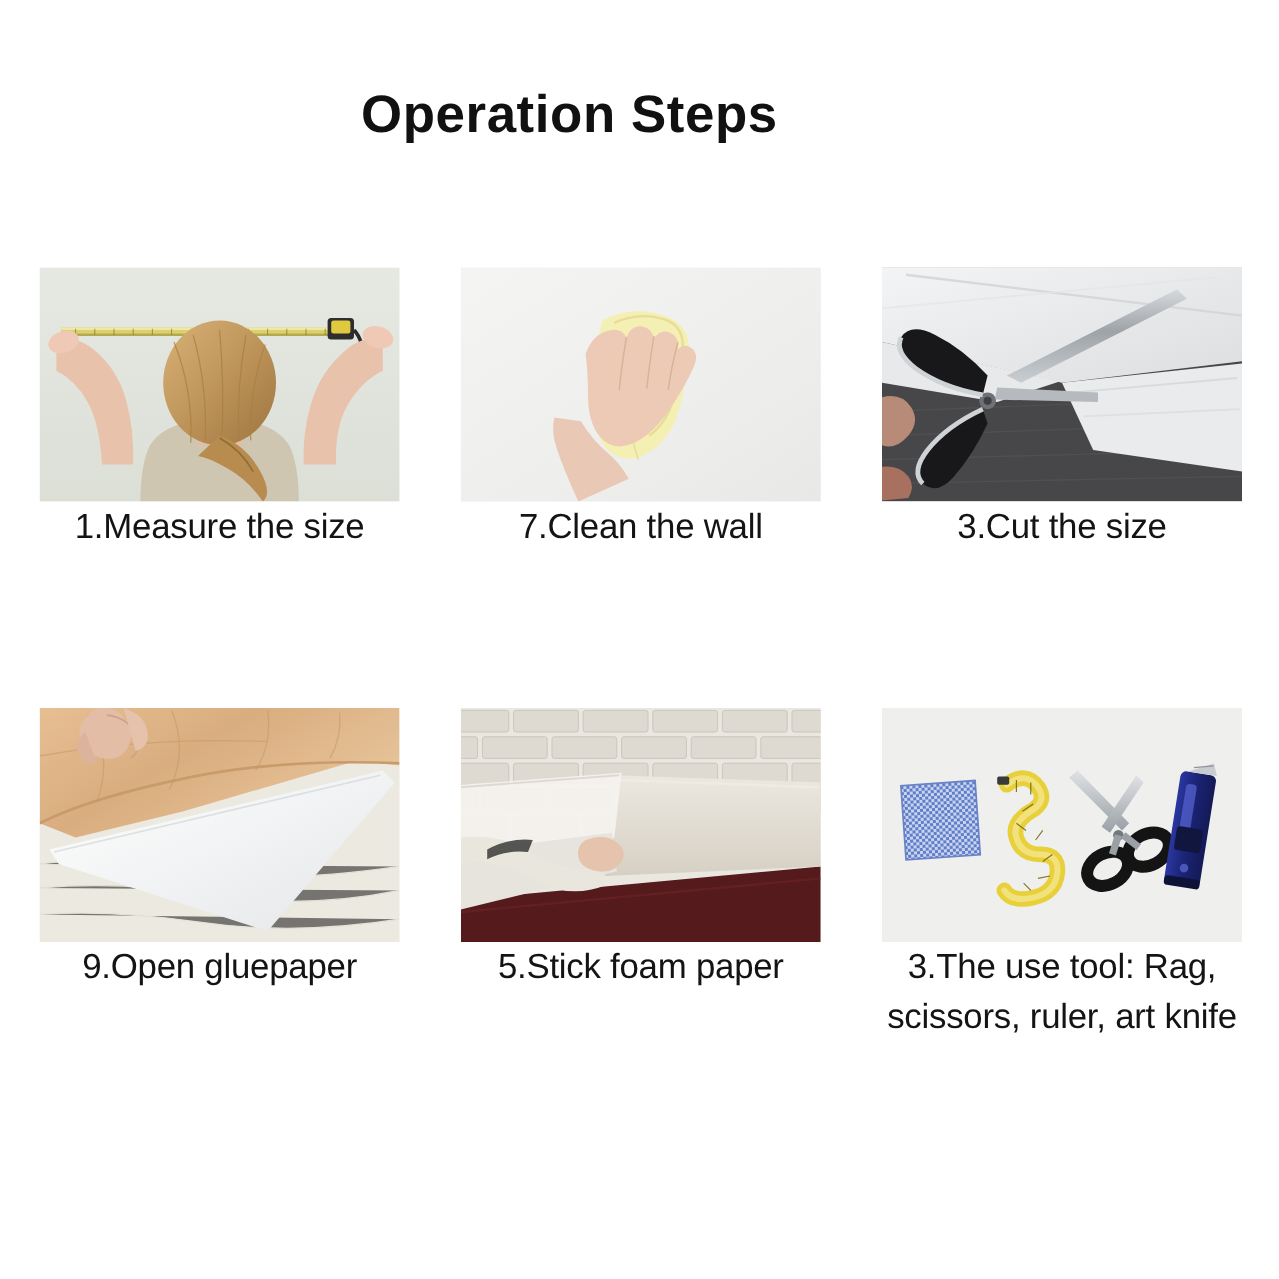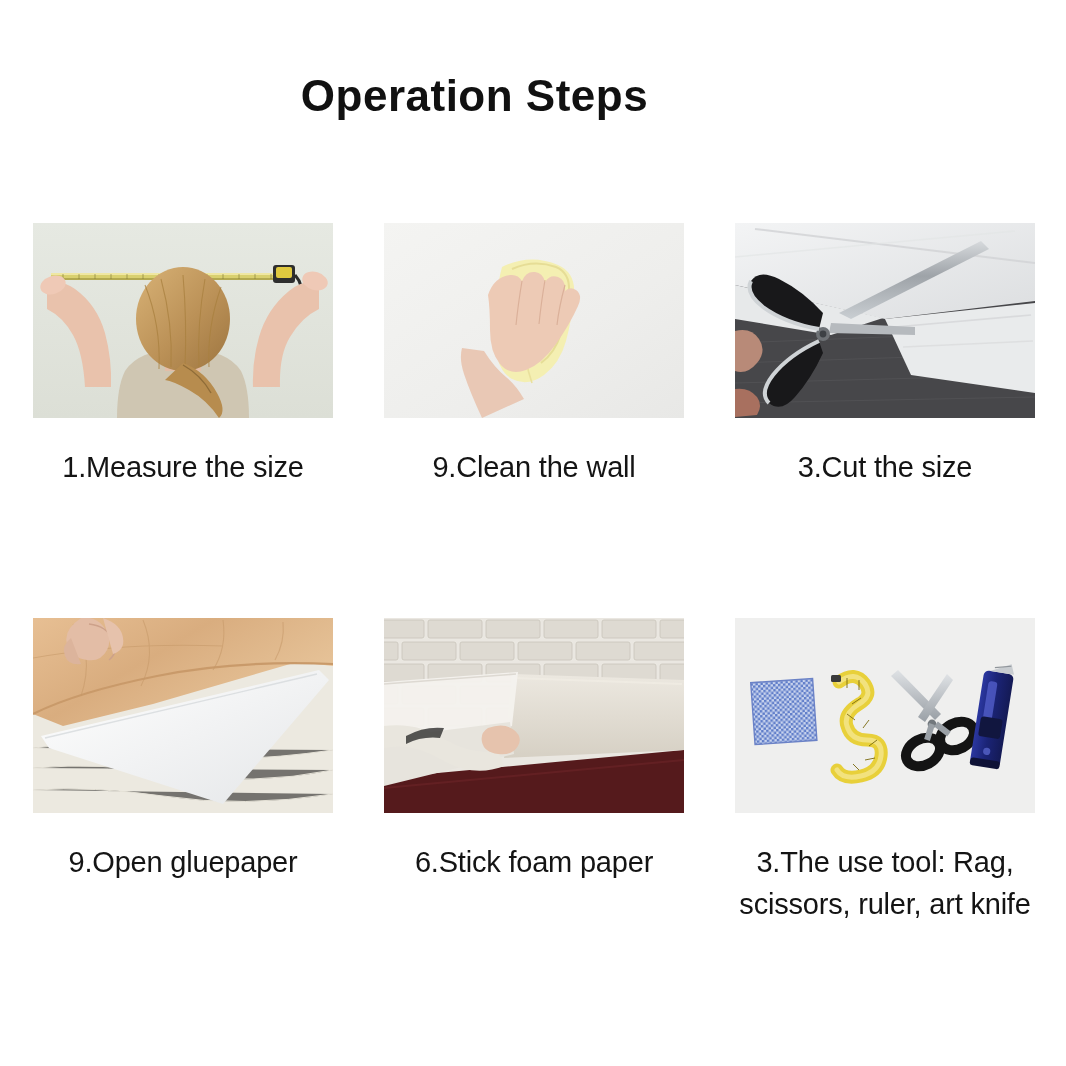--- a/index.html
+++ b/index.html
@@ -46,21 +46,20 @@
     width: 300px;
   }
   .step-figure {
     width: 300px;
     height: 195px;
     overflow: hidden;
     position: relative;
     background: #f2f2f2;
   }
   .step-caption {
-    margin-top: 28px;
     font-size: 29px;
     line-height: 1.45;
     color: #141414;
     font-family: "Liberation Sans", sans-serif;
     letter-spacing: -0.2px;
     text-align: center;
     white-space: pre-line;
   }
 
   
@@ -161,21 +160,21 @@
         <path d="M104 72 q6 -18 22 -20 q8 -1 12 6 q4 -10 13 -9 q8 1 10 10 q5 -8 13 -5 q8 3 7 14 q5 -5 11 -1 q7 5 2 16 q-8 18 -22 38 q-14 20 -30 26 q-16 6 -26 -6 q-10 -12 -10 -34 q0 -22 -2 -35 z" fill="#edcab5"></path>
         <g stroke="#d9ae97" stroke-width="1.2" fill="none" opacity="0.9">
           <path d="M138 58 q-4 24 -6 44"></path>
           <path d="M161 57 q-4 24 -6 44"></path>
           <path d="M181 62 q-6 22 -8 40"></path>
         </g>
 
         <path d="M100 128 q10 16 22 26 q10 8 18 22 l-42 19 q-12 -26 -18 -44 q-5 -15 -2 -26 z" fill="#e9c8b5"></path>
       </svg>
     </div>
-    <div class="step-caption">9.Clean the wall</div>
+    <div class="step-caption">7.Clean the wall</div>
   </div>
 
   <div class="step-cell">
     <div class="step-figure">
       <svg class="fig-svg" viewBox="0 0 300 195" preserveAspectRatio="none">
         <defs>
           <linearGradient id="blade3" x1="0" y1="0" x2="0" y2="1">
             <stop offset="0%" stop-color="#d7dadd"></stop>
             <stop offset="45%" stop-color="#9ea3a8"></stop>
             <stop offset="100%" stop-color="#c9ced2"></stop>
@@ -328,21 +327,21 @@
 
         <path d="M0 120 L126 104 L130 136 L0 168 z" fill="#e7e4dd"></path>
 
         <path d="M0 108 q34 -4 62 14 q28 16 52 10 l6 16 q-30 12 -62 -6 q-30 -18 -58 -12 z" fill="#e9e6de"></path>
 
         <path d="M104 110 q16 -6 26 2 q9 7 4 16 q-6 10 -20 8 q-14 -2 -16 -12 q-2 -9 6 -14 z" fill="#e6c3ad"></path>
 
         <path d="M22 118 q18 -10 38 -8 l-4 10 q-18 -2 -34 6 z" fill="#3a3a38" opacity="0.85"></path>
       </svg>
     </div>
-    <div class="step-caption">6.Stick foam paper</div>
+    <div class="step-caption">5.Stick foam paper</div>
   </div>
 
   <div class="step-cell">
     <div class="step-figure">
       <svg class="fig-svg" viewBox="0 0 300 195" preserveAspectRatio="none">
         <defs>
           <pattern id="check6" width="5" height="5" patternUnits="userSpaceOnUse">
             <rect width="5" height="5" fill="#c9d4ee"></rect>
             <rect width="2.5" height="2.5" fill="#5f7dc9"></rect>
             <rect x="2.5" y="2.5" width="2.5" height="2.5" fill="#5f7dc9"></rect>

